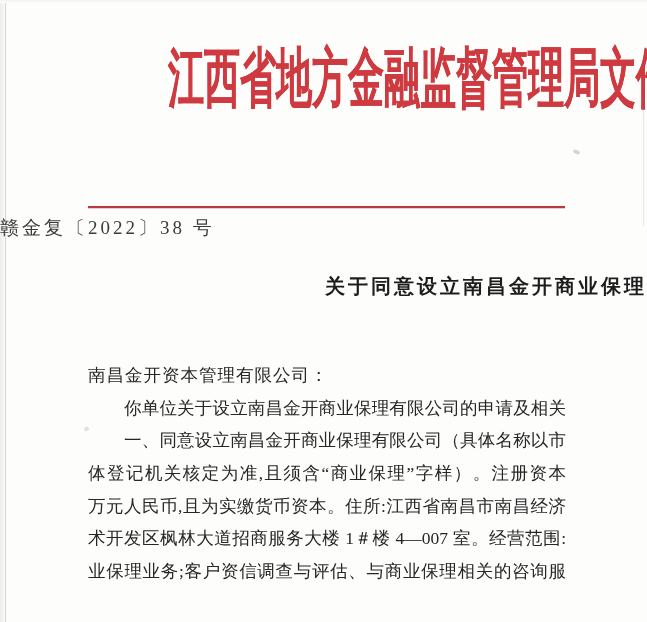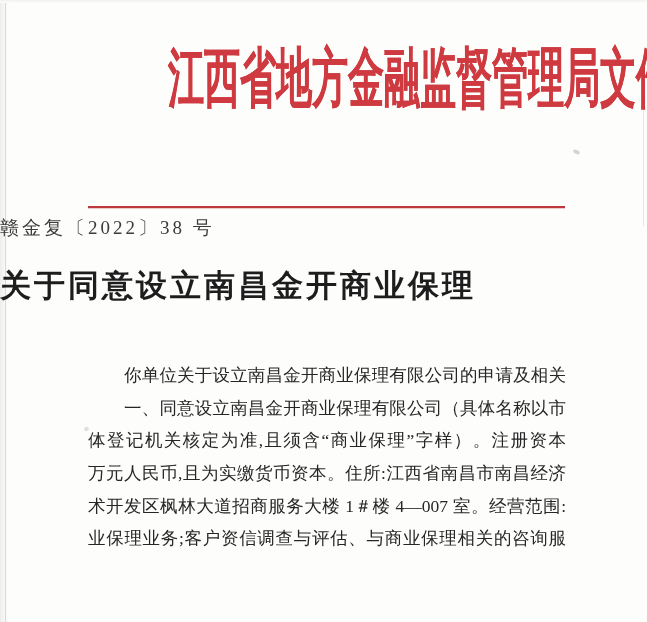--- a/index.html
+++ b/index.html
@@ -73,24 +73,24 @@
     position: absolute;
     top: 206px; left: 88px;
     width: 477px; height: 2px;
     background: #bd383d;
     box-shadow: 0 1px 0 rgba(189, 56, 61, 0.25);
   }
 
   .doc-title {
     position: absolute;
     top: 266px; left: 0; right: 0;
-    text-align: left;
+    text-align: right;
     font-weight: bold;
     color: #1d1d1d;
-    font-size: 31px;
+    font-size: 20px;
     letter-spacing: 3px;
     line-height: 40px;
   }
 
   .body-text {
     position: absolute;
     top: 359px; left: 88px;
     width: 478px;
     font-size: 17.5px;
     color: #262626;
@@ -131,20 +131,21 @@
 
   <div class="doc-number">赣金复〔2022〕38 号</div>
 
   <div class="red-line"></div>
 
   <div class="doc-title">
     <div>关于同意设立南昌金开商业保理</div>
   </div>
 
   <div class="body-text">
+    <div class="line left">南昌金开资本管理有限公司：</div>
     <div class="line justify indent">你单位关于设立南昌金开商业保理有限公司的申请及相关材</div>
     <div class="line justify indent">一、同意设立南昌金开商业保理有限公司（具体名称以市场主</div>
     <div class="line justify">体登记机关核定为准,且须含“商业保理”字样）。注册资本 10000</div>
     <div class="line justify">万元人民币,且为实缴货币资本。住所:江西省南昌市南昌经济技</div>
     <div class="line justify">术开发区枫林大道招商服务大楼 1＃楼 4—007 室。经营范围:商</div>
     <div class="line justify">业保理业务;客户资信调查与评估、与商业保理相关的咨询服务;</div>
   </div>
 
 </div>
 

